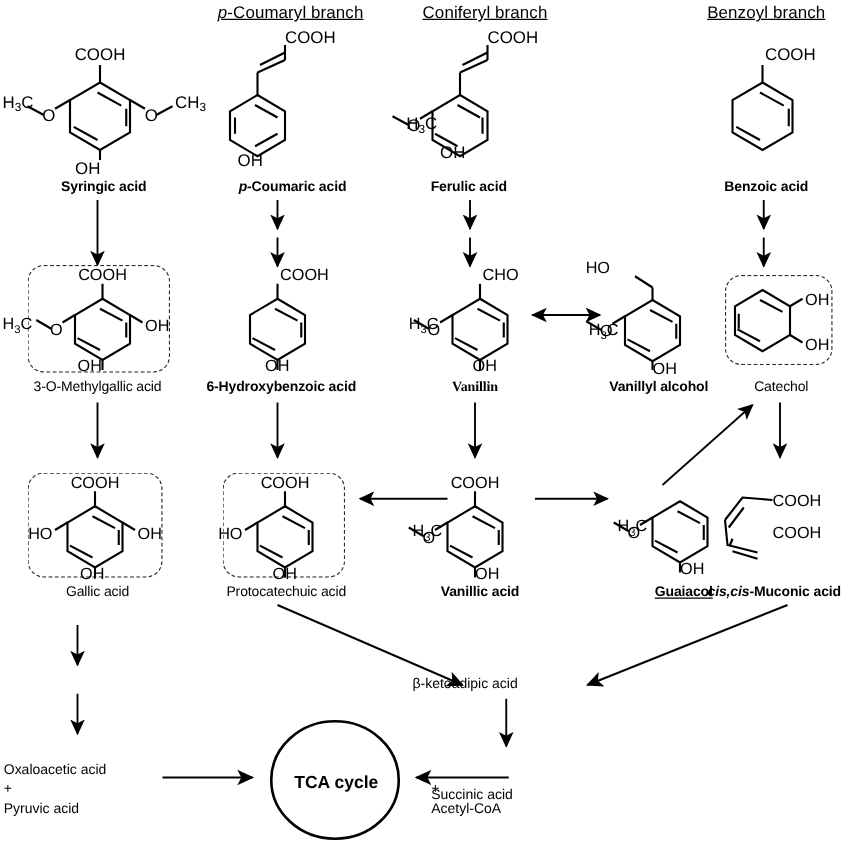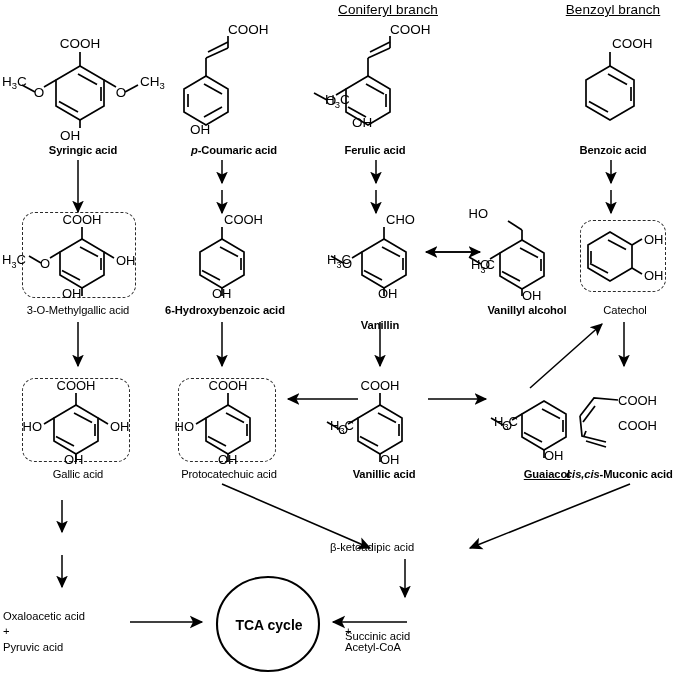--- a/index.html
+++ b/index.html
@@ -24,20 +24,21 @@
   }
   .tca-text{font-size:14px;font-weight:bold;white-space:nowrap;}
   text{font-family:"Liberation Sans",sans-serif;}
 </style>
 </head>
 <body>
 
 <div id="root">
 
 
+  <div class="abs branch-head" style="left:155px;top:2px;width:155px;"><span class="ital">p</span><span>-Coumaryl branch</span></div>
 
   <div class="abs branch-head" style="left:318px;top:2px;width:140px;">Coniferyl branch</div>
 
   <div class="abs branch-head" style="left:548px;top:2px;width:130px;">Benzoyl branch</div>
 
   <div class="struct" style="left:0px;top:34px;">
     <svg width="160" height="90" viewBox="0 0 160 90">
       <g stroke="#000" stroke-width="1.7" fill="none">
 
         <path d="M80 32 L104 46 L104 72 L80 86 L56 72 L56 46 Z"></path>
@@ -213,21 +214,21 @@
       <text x="58" y="11" font-size="13" text-anchor="start" fill="#000">CHO</text>
       <text x="19" y="55" font-size="13" text-anchor="middle" fill="#000">O</text>
     </svg>
   </div>
   <div class="abs" style="left:327px;top:250px;">
     <span style="font-size:13px;">H<sub style="font-size:9px;">3</sub>C</span>
   </div>
   <div class="abs" style="left:378px;top:284px;">
     <span style="font-size:13px;">OH</span>
   </div>
-  <div class="abs cmp-label bold" style="left:340px;top:319px;width:80px;">Vanillin</div>
+  <div class="abs cmp-label bold" style="left:340px;top:304px;width:80px;font-family:Liberation Serif, serif;">Vanillin</div>
 
   <div class="abs" style="left:416px;top:243px;">
     <svg width="74" height="18" viewBox="0 0 74 18">
       <defs>
         <marker id="ah2" markerWidth="9" markerHeight="9" refX="7.6" refY="4.5" orient="auto" markerUnits="strokeWidth">
           <path d="M0,0.6 L8.4,4.5 L0,8.4 L2,4.5 Z" fill="#000"></path>
         </marker>
       </defs>
       <g stroke="#000" stroke-width="1.5" fill="none">
         <line x1="10" y1="9" x2="64" y2="9" marker-end="url(#ah2)"></line>

